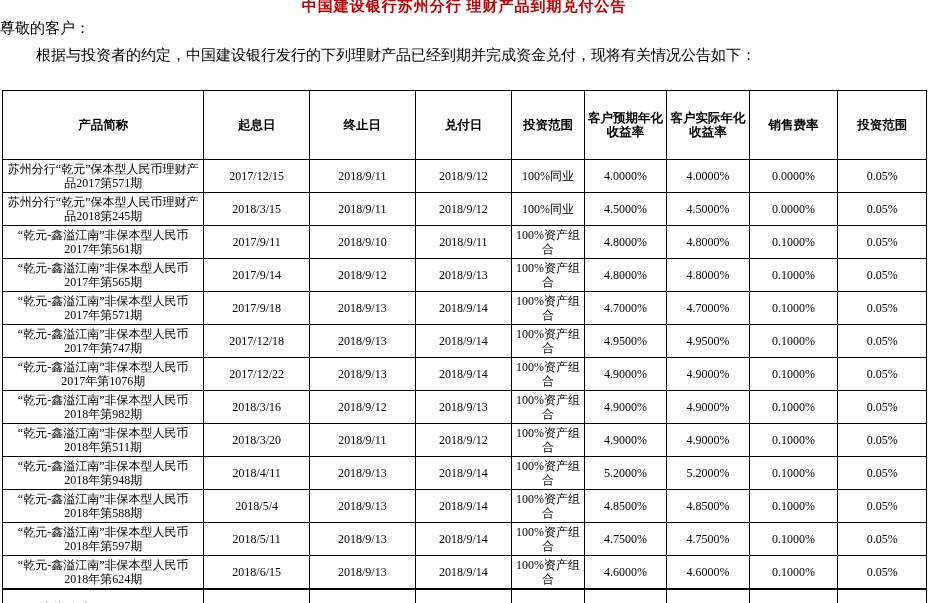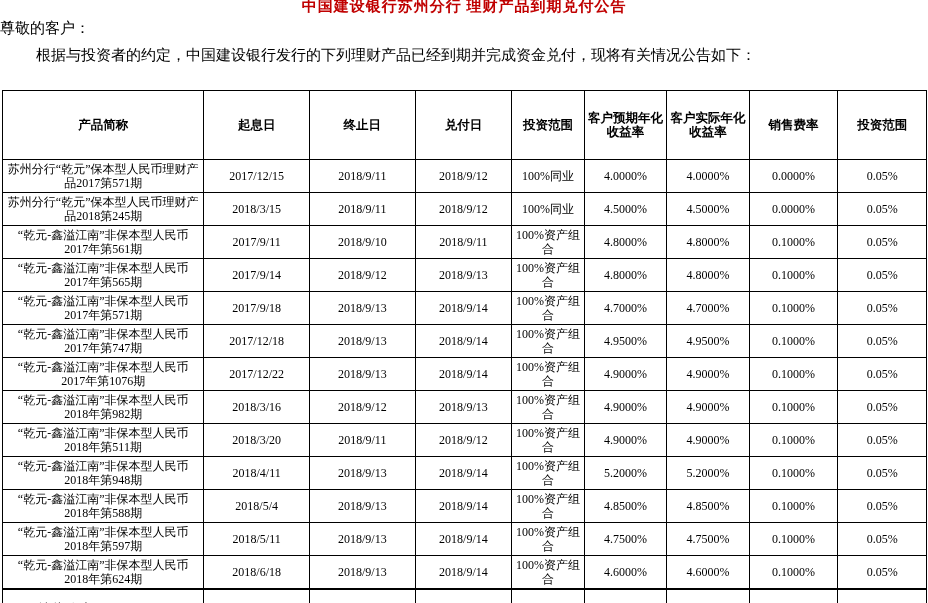--- a/index.html
+++ b/index.html
@@ -276,21 +276,21 @@
           <td class="ctr">2018/9/13</td>
           <td class="ctr">2018/9/14</td>
           <td class="ctr">100%资产组合</td>
           <td class="ctr">4.7500%</td>
           <td class="ctr">4.7500%</td>
           <td class="ctr">0.1000%</td>
           <td class="ctr">0.05%</td>
         </tr>
         <tr>
           <td class="prod">“乾元-鑫溢江南”非保本型人民币2018年第624期</td>
-          <td class="ctr">2018/6/18</td>
+          <td class="ctr">2018/6/15</td>
           <td class="ctr">2018/9/13</td>
           <td class="ctr">2018/9/14</td>
           <td class="ctr">100%资产组合</td>
           <td class="ctr">4.6000%</td>
           <td class="ctr">4.6000%</td>
           <td class="ctr">0.1000%</td>
           <td class="ctr">0.05%</td>
         </tr>
       </tbody>
   </table>

